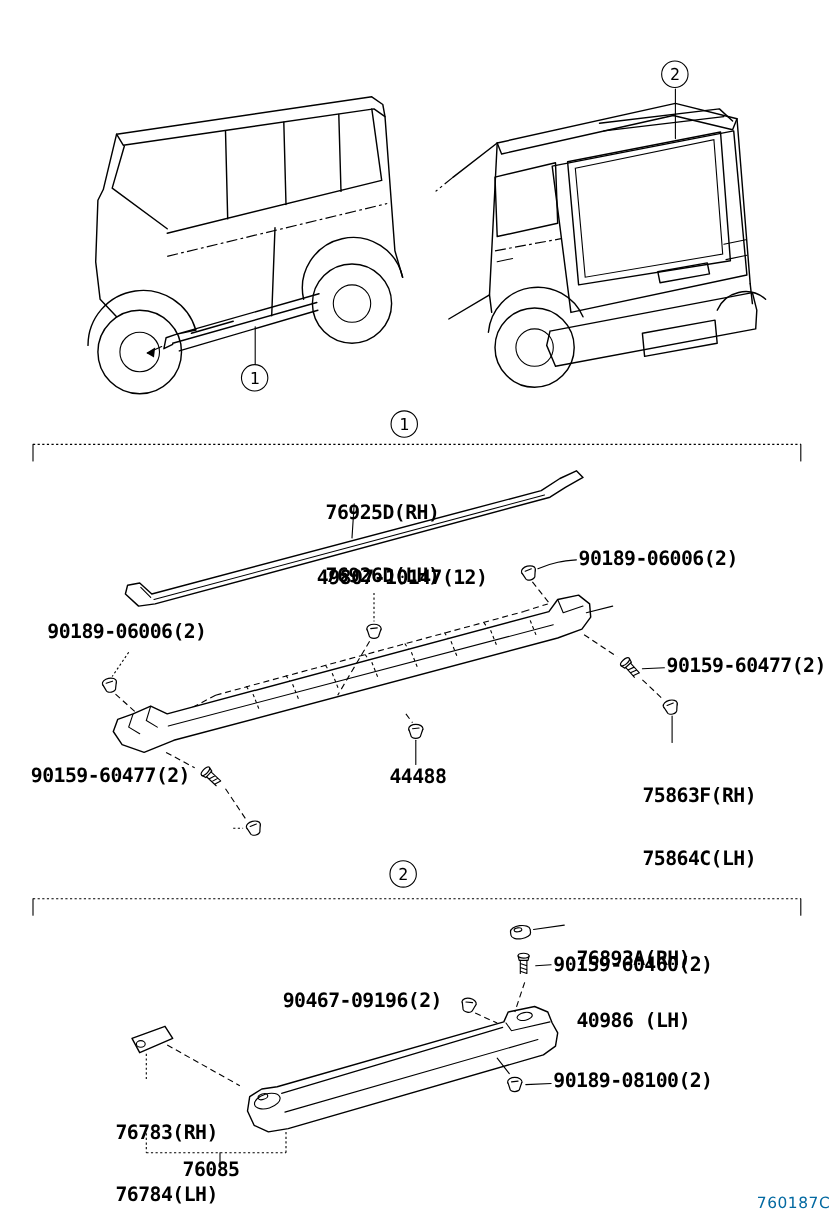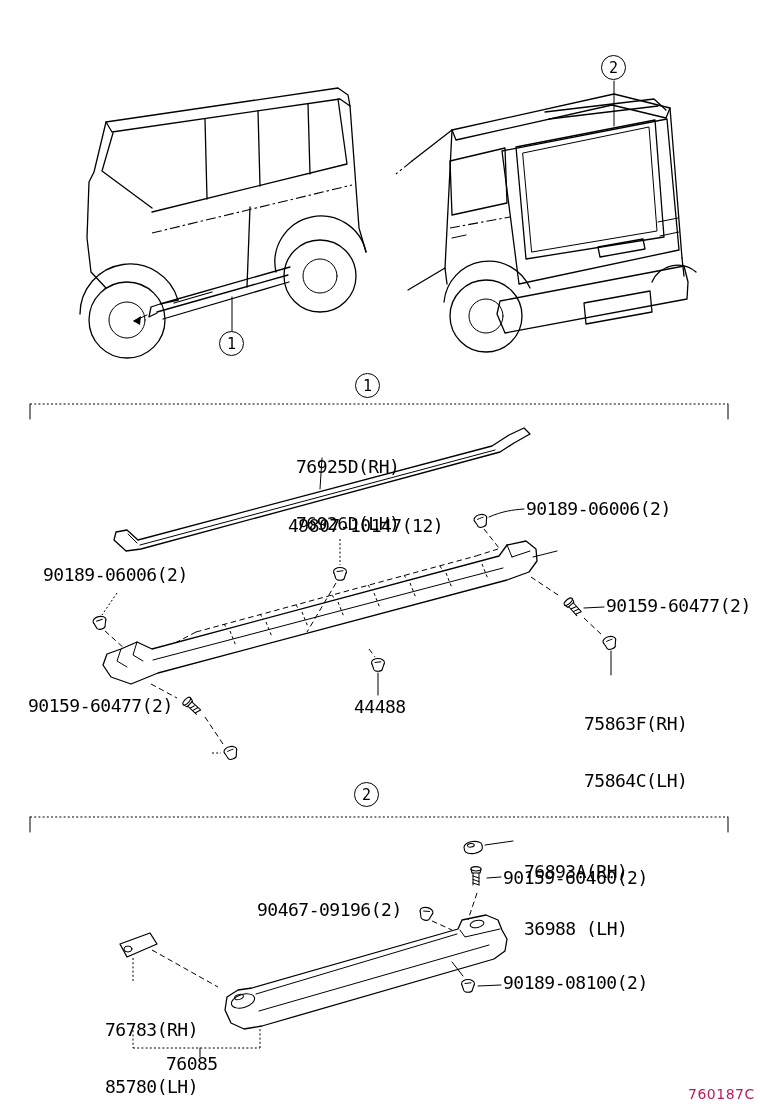--- a/index.html
+++ b/index.html
@@ -1,25 +1,25 @@
 <!DOCTYPE html>
 <html><head>
 <meta charset="utf-8">
 <style>
   html,body{margin:0;padding:0;background:#fff}
   .page{position:relative;width:760px;height:1112px;background:#fff;color:#000;
         font-family:"DejaVu Sans Mono",monospace;overflow:hidden}
   .page svg{position:absolute;left:0;top:0}
-  .pn{position:absolute;font-weight:normal;font-size:18px;line-height:19px;
+  .pn{position:absolute;font-weight:bold;font-size:18px;line-height:19px;
       letter-spacing:-0.5px;white-space:pre}
   .callout{position:absolute;width:25px;height:25px;border:1.6px solid #000;
       border-radius:50%;text-align:center;line-height:24px;font-size:15px;
       font-weight:400;background:#fff;box-sizing:border-box}
   .code{position:absolute;font-family:"DejaVu Sans",sans-serif;font-size:14px;
-      letter-spacing:0.5px;color:#be185d}
+      letter-spacing:0.5px;color:#0369a1}
   
   .a{stroke:#000;stroke-width:1.3;fill:none;stroke-linecap:round;stroke-linejoin:round}
   .aw{stroke:#000;stroke-width:1.3;fill:#fff;stroke-linejoin:round}
   .t{stroke:#000;stroke-width:1;fill:none;stroke-linecap:round}
   .dot{stroke:#000;stroke-width:1;fill:none;stroke-dasharray:2,2.2}
   .dsh{stroke:#000;stroke-width:1;fill:none;stroke-dasharray:5.5,3.5}
   .dd{stroke:#000;stroke-width:1.1;fill:none;stroke-dasharray:10,3,2.5,3}
   .hx{stroke:#000;stroke-width:1;fill:none;stroke-dasharray:3,2.6}
   .ic{stroke:#000;stroke-width:1.1;fill:#fff;stroke-linejoin:round}
 </style>
@@ -207,26 +207,26 @@
 <div class="pn" style="left:584px;top:676px">
   <div>75863F(RH)</div>
   <div>75864C(LH)</div>
 </div>
 <div class="pn" style="left:354px;top:697px">44488</div>
 <div class="pn" style="left:43px;top:565px">90189-06006(2)</div>
 <div class="pn" style="left:28px;top:696px">90159-60477(2)</div>
 
 <div class="pn" style="left:524px;top:824px">
   <div>76893A(RH)</div>
-  <div>36988 (LH)</div>
+  <div>40986 (LH)</div>
 </div>
 <div class="pn" style="left:503px;top:868px">90159-60460(2)</div>
 <div class="pn" style="left:257px;top:900px">90467-09196(2)</div>
 <div class="pn" style="left:503px;top:973px">90189-08100(2)</div>
 <div class="pn" style="left:105px;top:982px">
   <div>76783(RH)</div>
-  <div>85780(LH)</div>
+  <div>76784(LH)</div>
 </div>
 <div class="pn" style="left:166px;top:1054px">76085</div>
 
 <div class="code" style="left:688px;top:1086px">760187C</div>
 
 </div>
 
 </body></html>

